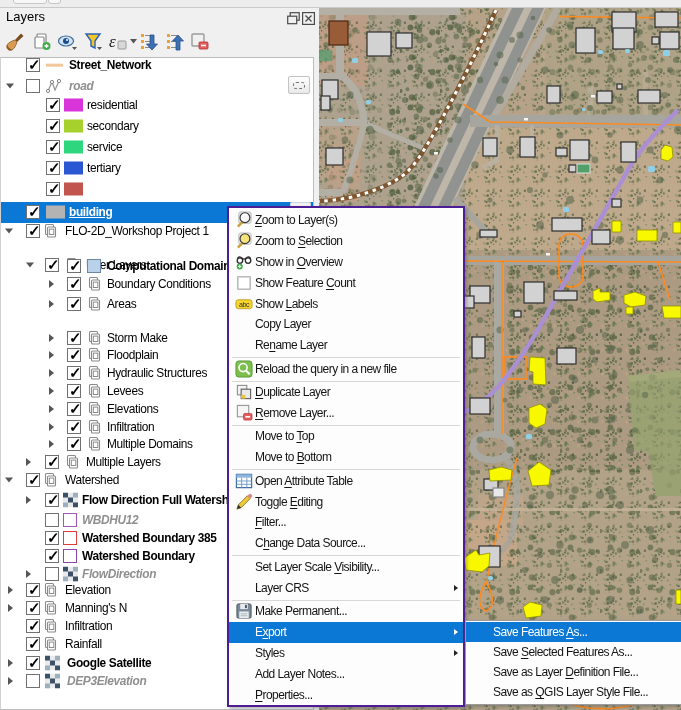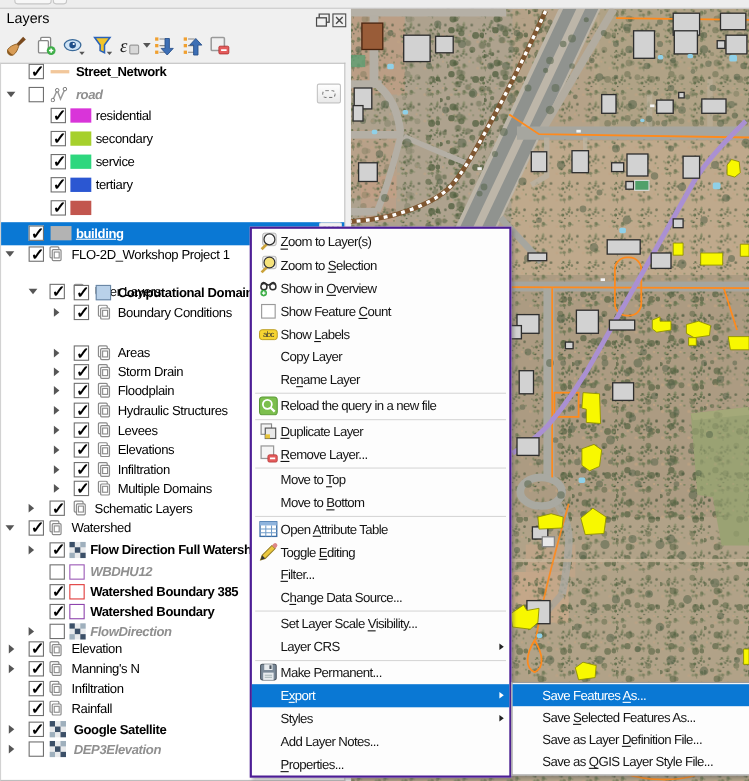--- a/index.html
+++ b/index.html
@@ -165,39 +165,39 @@
 <div class="row" style="top:217.1px;">
 <div class="exp" style="left:48px"></div>
 <div class="cb on" style="left:66px"></div>
 <svg style="position:absolute;left:86px;width:14px;height:15px" viewBox="0 0 14 15">
           <rect x="2.5" y="1" width="8" height="10" fill="#fff" stroke="#8a8a8a" stroke-width="1.1" rx="1"></rect>
           <rect x="4.5" y="3.5" width="8" height="10" fill="#fff" stroke="#8a8a8a" stroke-width="1.1" rx="1"></rect>
           <rect x="6.3" y="5.6" width="4.5" height="5.4" fill="none" stroke="#8a8a8a" stroke-width="1"></rect>
         </svg>
 <div class="lbl" style="left:106px">Boundary Conditions</div>
 </div>
-<div class="row" style="top:254px;">
+<div class="row" style="top:237px;">
 <div class="exp" style="left:48px"></div>
 <div class="cb on" style="left:66px"></div>
 <svg style="position:absolute;left:86px;width:14px;height:15px" viewBox="0 0 14 15">
           <rect x="2.5" y="1" width="8" height="10" fill="#fff" stroke="#8a8a8a" stroke-width="1.1" rx="1"></rect>
           <rect x="4.5" y="3.5" width="8" height="10" fill="#fff" stroke="#8a8a8a" stroke-width="1.1" rx="1"></rect>
           <rect x="6.3" y="5.6" width="4.5" height="5.4" fill="none" stroke="#8a8a8a" stroke-width="1"></rect>
         </svg>
 <div class="lbl" style="left:106px">Areas</div>
 </div>
 <div class="row" style="top:270.5px;">
 <div class="exp" style="left:48px"></div>
 <div class="cb on" style="left:66px"></div>
 <svg style="position:absolute;left:86px;width:14px;height:15px" viewBox="0 0 14 15">
           <rect x="2.5" y="1" width="8" height="10" fill="#fff" stroke="#8a8a8a" stroke-width="1.1" rx="1"></rect>
           <rect x="4.5" y="3.5" width="8" height="10" fill="#fff" stroke="#8a8a8a" stroke-width="1.1" rx="1"></rect>
           <rect x="6.3" y="5.6" width="4.5" height="5.4" fill="none" stroke="#8a8a8a" stroke-width="1"></rect>
         </svg>
-<div class="lbl" style="left:106px">Storm Drain</div>
+<div class="lbl" style="left:106px">Storm Make</div>
 </div>
 <div class="row" style="top:288.3px;">
 <div class="exp" style="left:48px"></div>
 <div class="cb on" style="left:66px"></div>
 <svg style="position:absolute;left:86px;width:14px;height:15px" viewBox="0 0 14 15">
           <rect x="2.5" y="1" width="8" height="10" fill="#fff" stroke="#8a8a8a" stroke-width="1.1" rx="1"></rect>
           <rect x="4.5" y="3.5" width="8" height="10" fill="#fff" stroke="#8a8a8a" stroke-width="1.1" rx="1"></rect>
           <rect x="6.3" y="5.6" width="4.5" height="5.4" fill="none" stroke="#8a8a8a" stroke-width="1"></rect>
         </svg>
 <div class="lbl" style="left:106px">Floodplain</div>
@@ -253,21 +253,21 @@
 <div class="lbl" style="left:106px">Multiple Domains</div>
 </div>
 <div class="row" style="top:395.1px;">
 <div class="exp" style="left:25px"></div>
 <div class="cb on" style="left:44px"></div>
 <svg style="position:absolute;left:64px;width:14px;height:15px" viewBox="0 0 14 15">
           <rect x="2.5" y="1" width="8" height="10" fill="#fff" stroke="#8a8a8a" stroke-width="1.1" rx="1"></rect>
           <rect x="4.5" y="3.5" width="8" height="10" fill="#fff" stroke="#8a8a8a" stroke-width="1.1" rx="1"></rect>
           <rect x="6.3" y="5.6" width="4.5" height="5.4" fill="none" stroke="#8a8a8a" stroke-width="1"></rect>
         </svg>
-<div class="lbl" style="left:85px">Schematic Layers</div>
+<div class="lbl" style="left:85px">Multiple Layers</div>
 </div>
 <div class="row" style="top:413.0px;">
 <div class="expd" style="left:4px"></div>
 <div class="cb on" style="left:25px"></div>
 <svg style="position:absolute;left:42px;width:14px;height:15px" viewBox="0 0 14 15">
           <rect x="2.5" y="1" width="8" height="10" fill="#fff" stroke="#8a8a8a" stroke-width="1.1" rx="1"></rect>
           <rect x="4.5" y="3.5" width="8" height="10" fill="#fff" stroke="#8a8a8a" stroke-width="1.1" rx="1"></rect>
           <rect x="6.3" y="5.6" width="4.5" height="5.4" fill="none" stroke="#8a8a8a" stroke-width="1"></rect>
         </svg>
 <div class="lbl" style="left:64px">Watershed</div>

